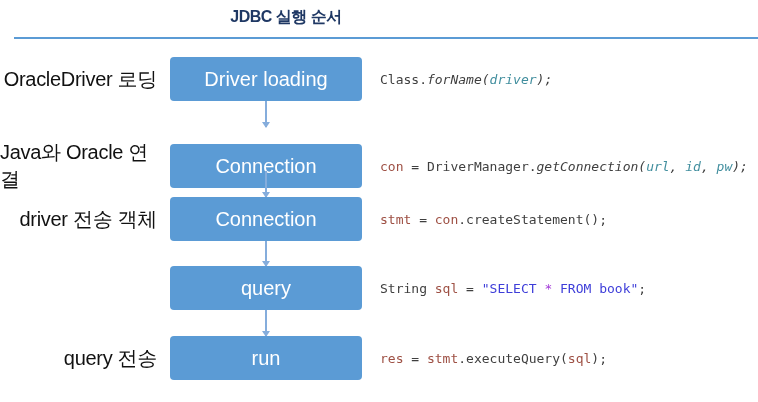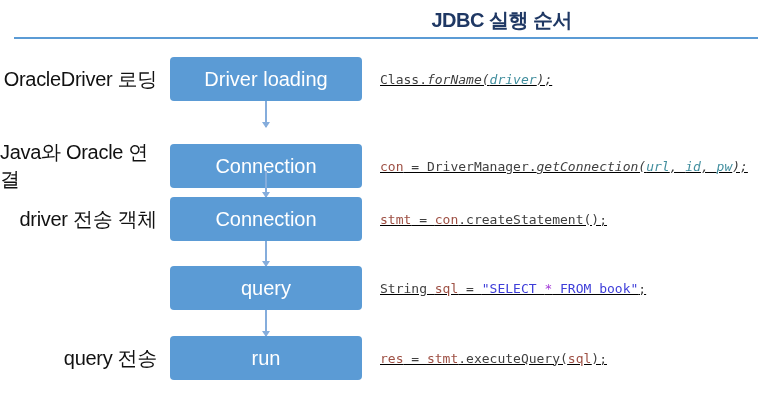--- a/index.html
+++ b/index.html
@@ -2,21 +2,21 @@
 <html style="--title: #1F3864; --rule: #5B9BD5; --box: #5B9BD5; --arrow: #85ADDC; --code_plain: #3F3F3F; --code_var: #9E5044; --code_param: #418E9E; --code_string: #3E3ED9; --code_star: #A43ED9;"><head>
 <meta charset="utf-8">
 <style>
   html,body { margin:0; padding:0; background:#fff; }
   .canvas {
     position:relative; width:758px; height:402px; background:#ffffff;
     font-family:"Liberation Sans", sans-serif; overflow:hidden;
   }
   .title {
     position:absolute; top:7px; left:0; width:572px; height:26px;
-    text-align:right; font-size:20px; font-weight:bold;
+    text-align:center; font-size:16px; font-weight:bold;
     color:var(--title,#1F3864); letter-spacing:-0.5px;
   }
   .rule {
     position:absolute; top:37px; left:14px; width:744px; height:2px;
     background:var(--rule,#5B9BD5);
   }
   .row { position:absolute; left:0; width:758px; height:44px; }
   .row-label {
     position:absolute; left:0; top:0; width:157px; height:44px;
     display:flex; align-items:center; justify-content:flex-end;
@@ -24,21 +24,21 @@
   }
   .flow-box {
     position:absolute; left:170px; top:0; width:192px; height:44px;
     background:var(--box,#5B9BD5); border-radius:4px;
     display:flex; align-items:center; justify-content:center;
     color:#ffffff; font-size:20px; font-weight:300;
   }
   .code-line {
     position:absolute; left:380px; top:0; height:44px;
     display:flex; align-items:center; white-space:pre;
-    font-family:"DejaVu Sans Mono", monospace; font-size:13px;text-decoration:underline;
+    font-family:"DejaVu Sans Mono", monospace; font-size:13px;
   }
   .seg-plain        { color:var(--code_plain,#3F3F3F); }
   .seg-plain-italic { color:var(--code_plain,#3F3F3F); font-style:italic; }
   .seg-var          { color:var(--code_var,#9E5044); }
   .seg-param        { color:var(--code_param,#418E9E); font-style:italic; }
   .seg-string       { color:var(--code_string,#3E3ED9); }
   .seg-star         { color:var(--code_star,#A43ED9); }
   .arrow {
     position:absolute; left:265px; width:2px;
     background:var(--arrow,#85ADDC);

